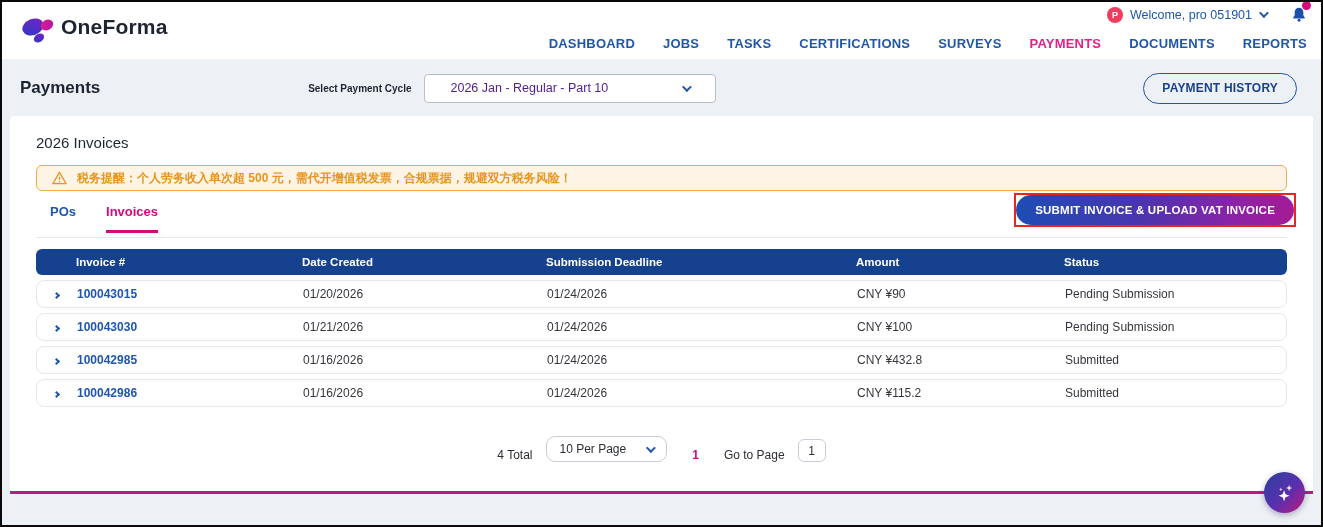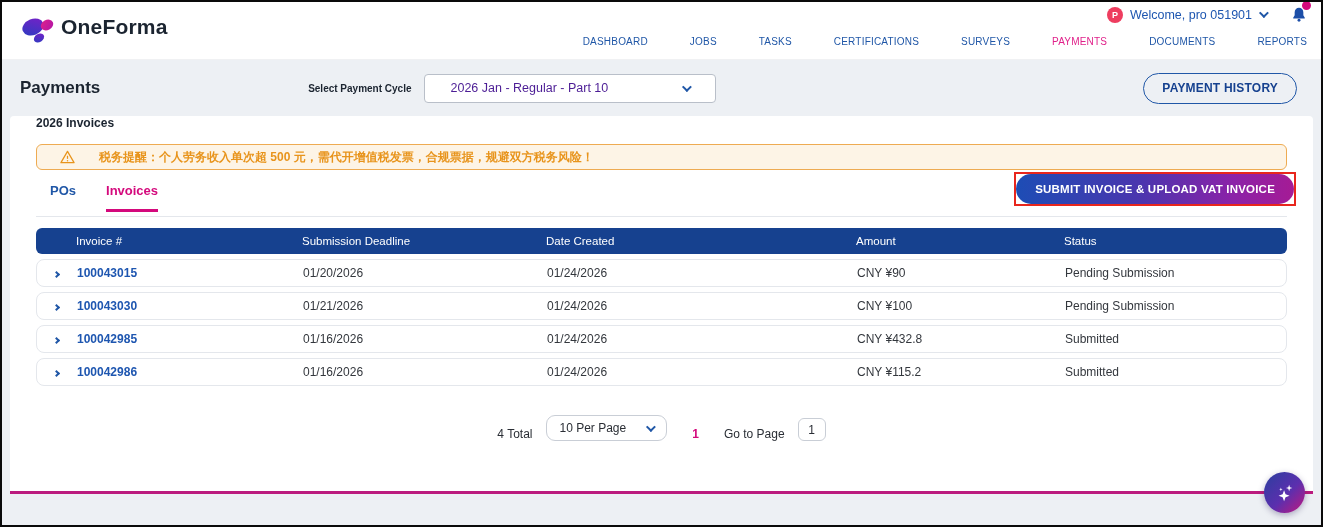--- a/index.html
+++ b/index.html
@@ -25,21 +25,21 @@
     width: 16px; height: 16px; border-radius: 50%; background: #ee3d5f;
     color: #fff; font-size: 9px; font-weight: 700; display: flex; align-items: center; justify-content: center;
   }
   .welcome-text { color: #1e56b0; font-size: 12.5px; }
   .chev { display: inline-block; width: 7px; height: 7px; border-right: 2px solid #2057a7; border-bottom: 2px solid #2057a7; }
   .chev-down { transform: rotate(45deg) translateY(-2px); }
   .chev-right { transform: rotate(-45deg); width: 5px; height: 5px; }
   .bell-wrap { position: relative; margin-left: 18px; display: inline-flex; }
   .bell-badge { position: absolute; top: -5px; right: -4px; width: 9px; height: 9px; border-radius: 50%; background: #d4097c; }
   .main-nav { display: flex; gap: 28px; margin-top: 13px; }
-  .nav-item { font-size: 10px; font-weight: 400; color: #2057a7; letter-spacing: .2px; cursor: pointer; margin-left: 14px; }
+  .nav-item { font-size: 13px; font-weight: 700; color: #2057a7; letter-spacing: .2px; cursor: pointer; }
   .nav-item.active { color: #e0218a; }
   
   .toolbar {
     height: 56px; display: flex; align-items: center; justify-content: space-between;
     padding: 0 24px 0 18px;
   }
   .page-title { font-size: 17px; font-weight: 700; color: #1b2430; }
   .cycle-group { display: flex; align-items: center; gap: 12px; margin-right: 220px; }
   .cycle-label { font-size: 10px; font-weight: 700; color: #1b2430; }
   .cycle-select {
@@ -50,24 +50,24 @@
   .history-btn {
     height: 31px; padding: 0 18px; border-radius: 17px; border: 1.5px solid #2057a7;
     background: transparent; color: #16418f; font-family: inherit;
     font-size: 12px; font-weight: 700; letter-spacing: .2px; cursor: pointer;
   }
   
   .card {
     margin: 0 8px; background: #ffffff; height: 378px; position: relative;
     border-radius: 4px 4px 0 0; border-bottom: 3px solid #bb1b7e; padding: 0 26px;
   }
-  .section-title { font-size: 12px; font-weight: 700; color: #1b2430; }
+  .section-title { font-size: 15px; font-weight: 400; color: #1b2430; padding-top: 18px; }
   .warning-banner {
     margin-top: 14px; height: 26px; background: #fdf4e6; border: 1px solid #eeab52; border-radius: 6px;
-    display: flex; align-items: center; gap: 24px; padding: 0 23px;
+    display: flex; align-items: center; gap: 10px; padding: 0 15px;
     color: #e8941c; font-size: 12px; font-weight: 700;
   }
   
   .tabs-row { margin-top: 13px; position: relative; border-bottom: 1px solid #e4e7ec; height: 34px; }
   .tabs { display: flex; gap: 30px; padding-left: 14px; }
   .tab { font-size: 13px; font-weight: 700; padding-bottom: 11px; cursor: pointer; }
   .tab-pos { color: #2057a7; }
   .tab-invoices { color: #d4097c; border-bottom: 3px solid #d4097c; }
   .submit-wrap {
     position: absolute; right: -9px; top: -11px;
@@ -75,21 +75,21 @@
   }
   .submit-btn {
     height: 30px; padding: 0 19px; border: none; border-radius: 16px; cursor: pointer;
     background: linear-gradient(90deg, #1d4db5 0%, #4b35ae 45%, #8b22a8 78%, #a51b95 100%);
     color: #fff; font-family: inherit; font-size: 11.5px; font-weight: 700; letter-spacing: .2px;
   }
   
   .grid-cols { display: grid; grid-template-columns: 40px 226px 244px 310px 208px 1fr; align-items: center; }
   .table-head {
     margin-top: 11px; height: 26px; background: #16418f; border-radius: 6px;
-    color: #fff; font-size: 11.5px; font-weight: 400;
+    color: #fff; font-size: 11.5px; font-weight: 700;
   }
   .table-row {
     margin-top: 5px; height: 28px; border: 1px solid #e4e7ec; border-radius: 8px;
     background: #fff; font-size: 12px; color: #33373d;
   }
   .cell-chevron { padding-left: 17px; }
   .invoice-link { color: #1e56b0; font-weight: 700; cursor: pointer; }
   
   .pagination { margin-top: 29px; display: flex; align-items: flex-end; justify-content: center; gap: 13px; font-size: 12px; color: #2a2e35; }
   .per-page-select {
@@ -188,22 +188,22 @@
       <span class="tab tab-invoices">Invoices</span>
     </div>
     <div class="submit-wrap">
       <button class="submit-btn">SUBMIT INVOICE &amp; UPLOAD VAT INVOICE</button>
     </div>
   </div>
 
   <div class="table-head grid-cols">
     <span></span>
     <span>Invoice #</span>
+    <span>Date Created</span>
     <span>Submission Deadline</span>
-    <span>Date Created</span>
     <span>Amount</span>
     <span>Status</span>
   </div>
 
   <div class="table-row grid-cols">
     <span class="cell-chevron"><span class="chev chev-right"></span></span>
     <span class="invoice-link">100043015</span>
     <span>01/20/2026</span>
     <span>01/24/2026</span>
     <span>CNY ¥90</span>

